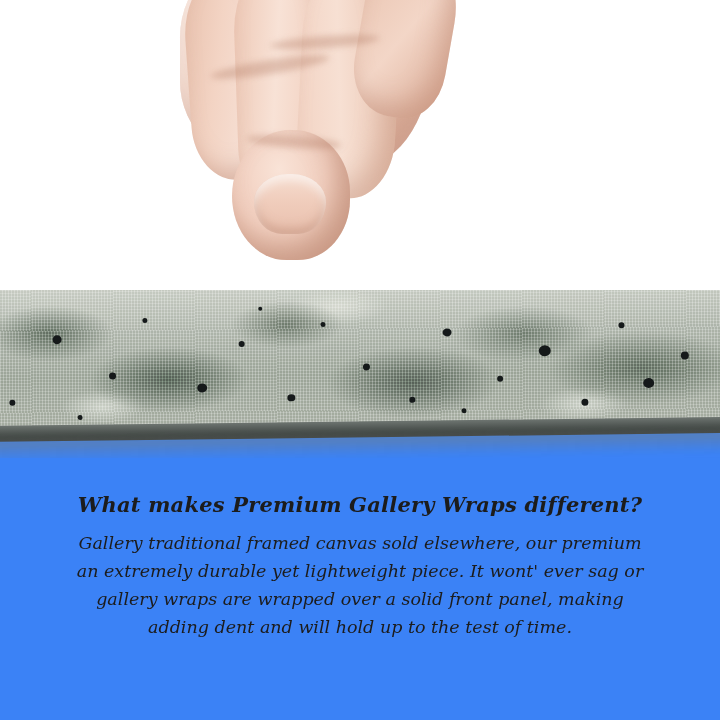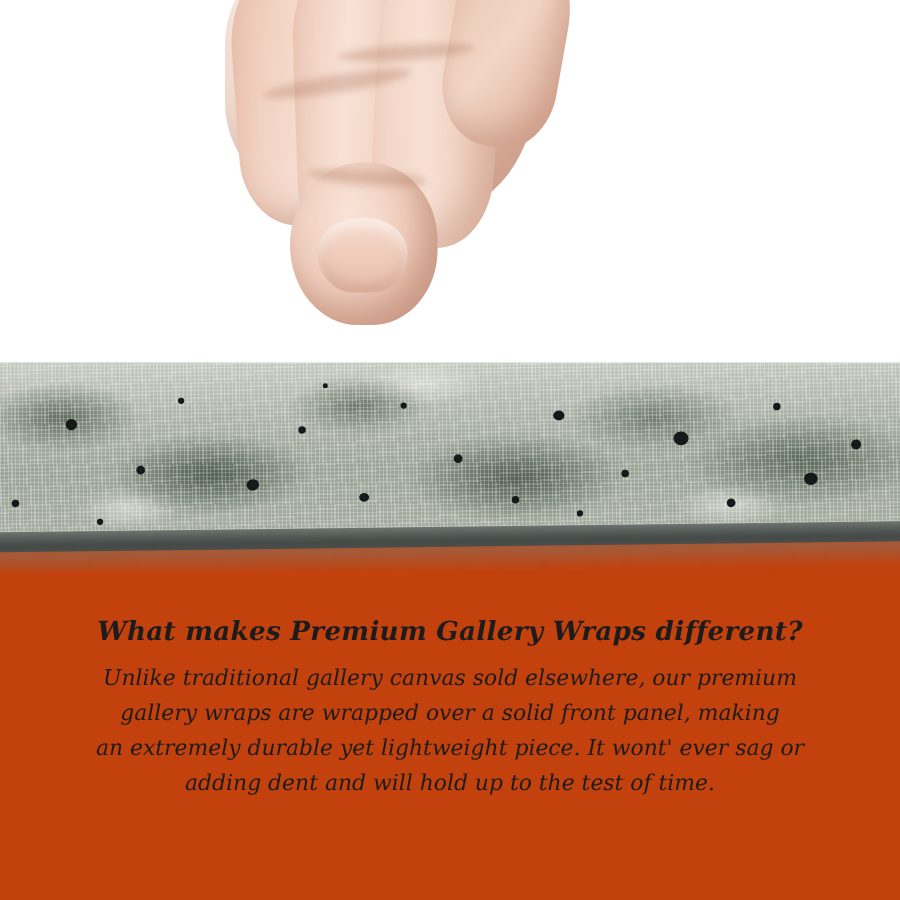--- a/index.html
+++ b/index.html
@@ -7,21 +7,21 @@
     padding: 0;
     background: #ffffff;
   }
   body {
     font-family: "DejaVu Sans", sans-serif;
   }
   .canvas {
     position: relative;
     width: 720px;
     height: 720px;
-    background: #c2410c;
+    background: #3b82f6;
     overflow: hidden;
   }
 
   
   .photo-top {
     position: absolute;
     left: 0;
     top: 0;
     width: 720px;
     height: 300px;
@@ -282,19 +282,19 @@
       <span class="sp" style="left:86px;  top:126px; width:5px;  height:5px;"></span>
       <span class="sp" style="left:268px; top:20px;  width:4px;  height:4px;"></span>
       <span class="sp" style="left:470px; top:124px; width:5px;  height:5px;"></span>
     </div>
     <div class="wrap-bottom-edge"></div>
     <div class="wrap-shadow"></div>
   </div>
 
   <div class="caption">
     <div class="headline">What makes Premium Gallery Wraps different?</div>
-    <div class="line">Unlike traditional gallery canvas sold elsewhere, our premium</div>
+    <div class="line">Gallery traditional framed canvas sold elsewhere, our premium</div>
+    <div class="line">an extremely durable yet lightweight piece. It wont' ever sag or</div>
     <div class="line">gallery wraps are wrapped over a solid front panel, making</div>
-    <div class="line">an extremely durable yet lightweight piece. It wont' ever sag or</div>
     <div class="line">adding dent and will hold up to the test of time.</div>
   </div>
 
 </div>
 
 </body></html>

